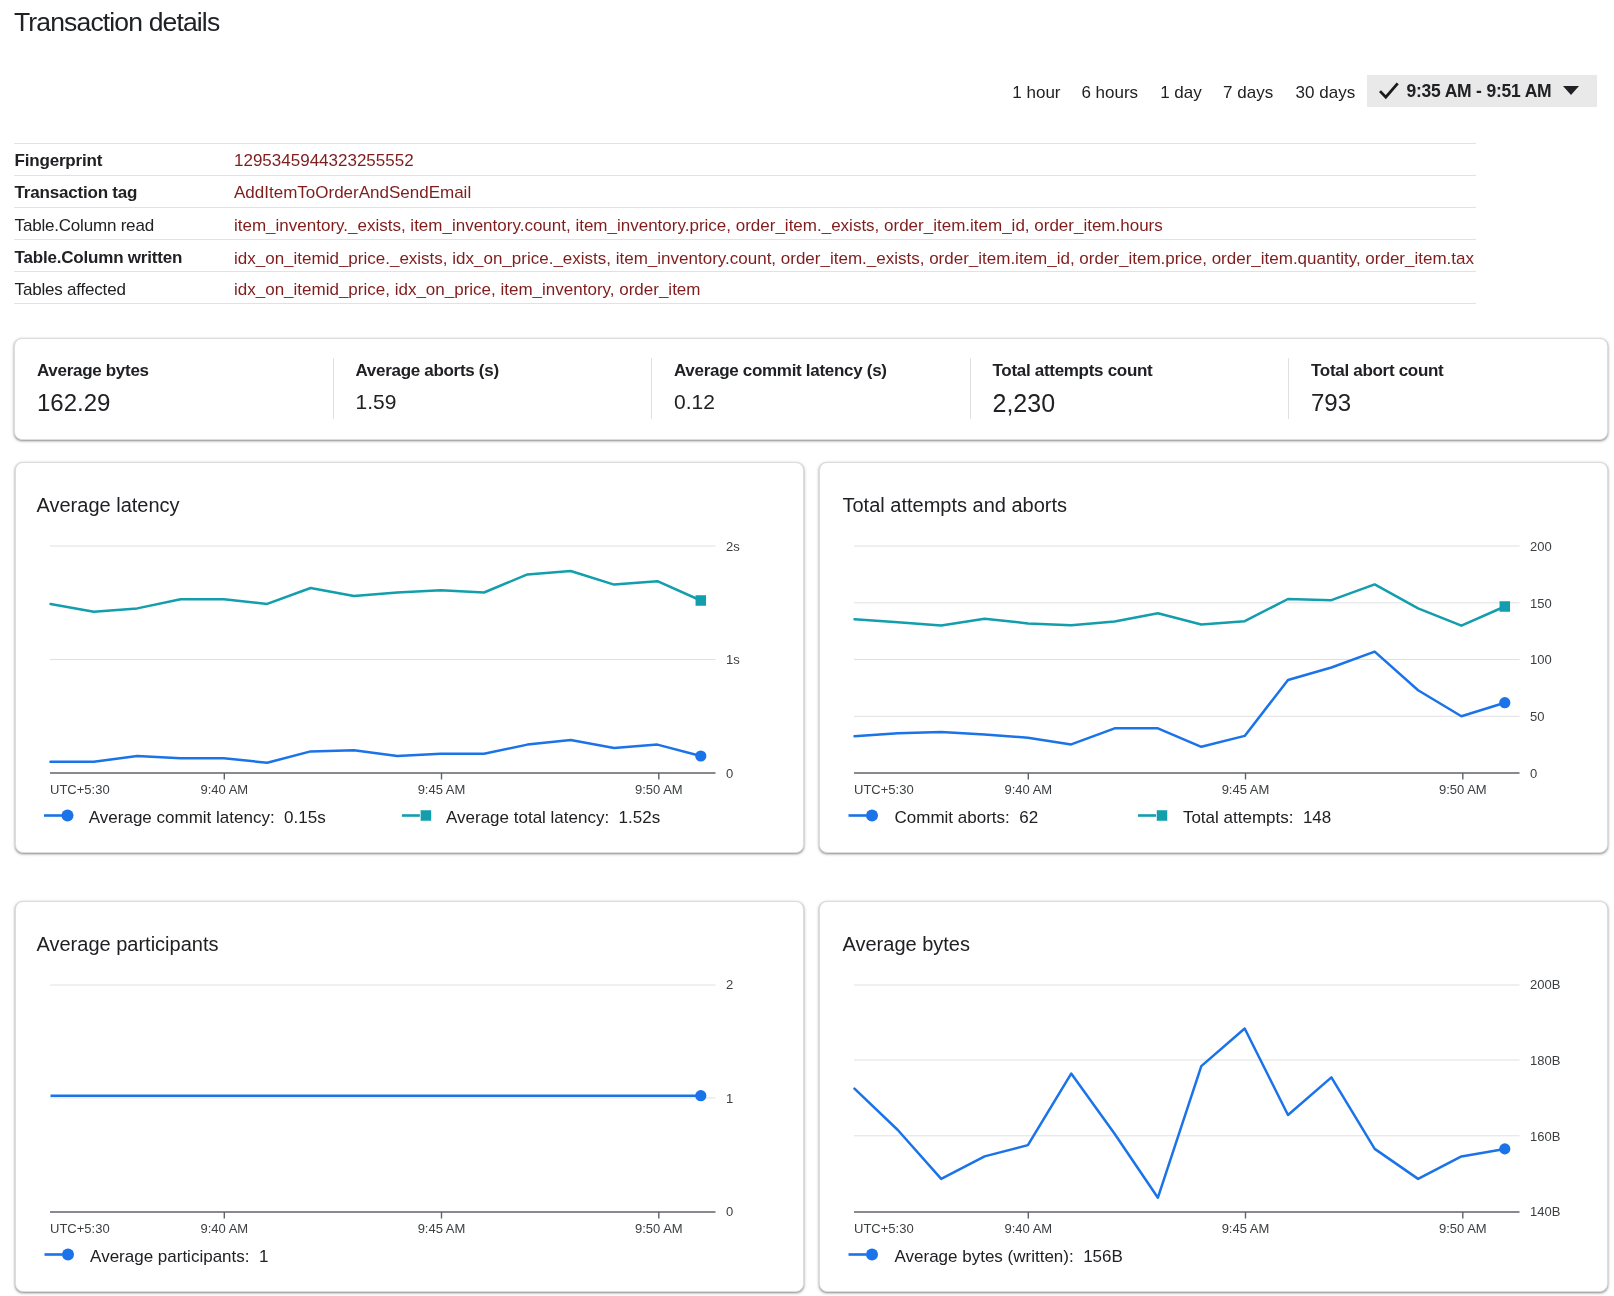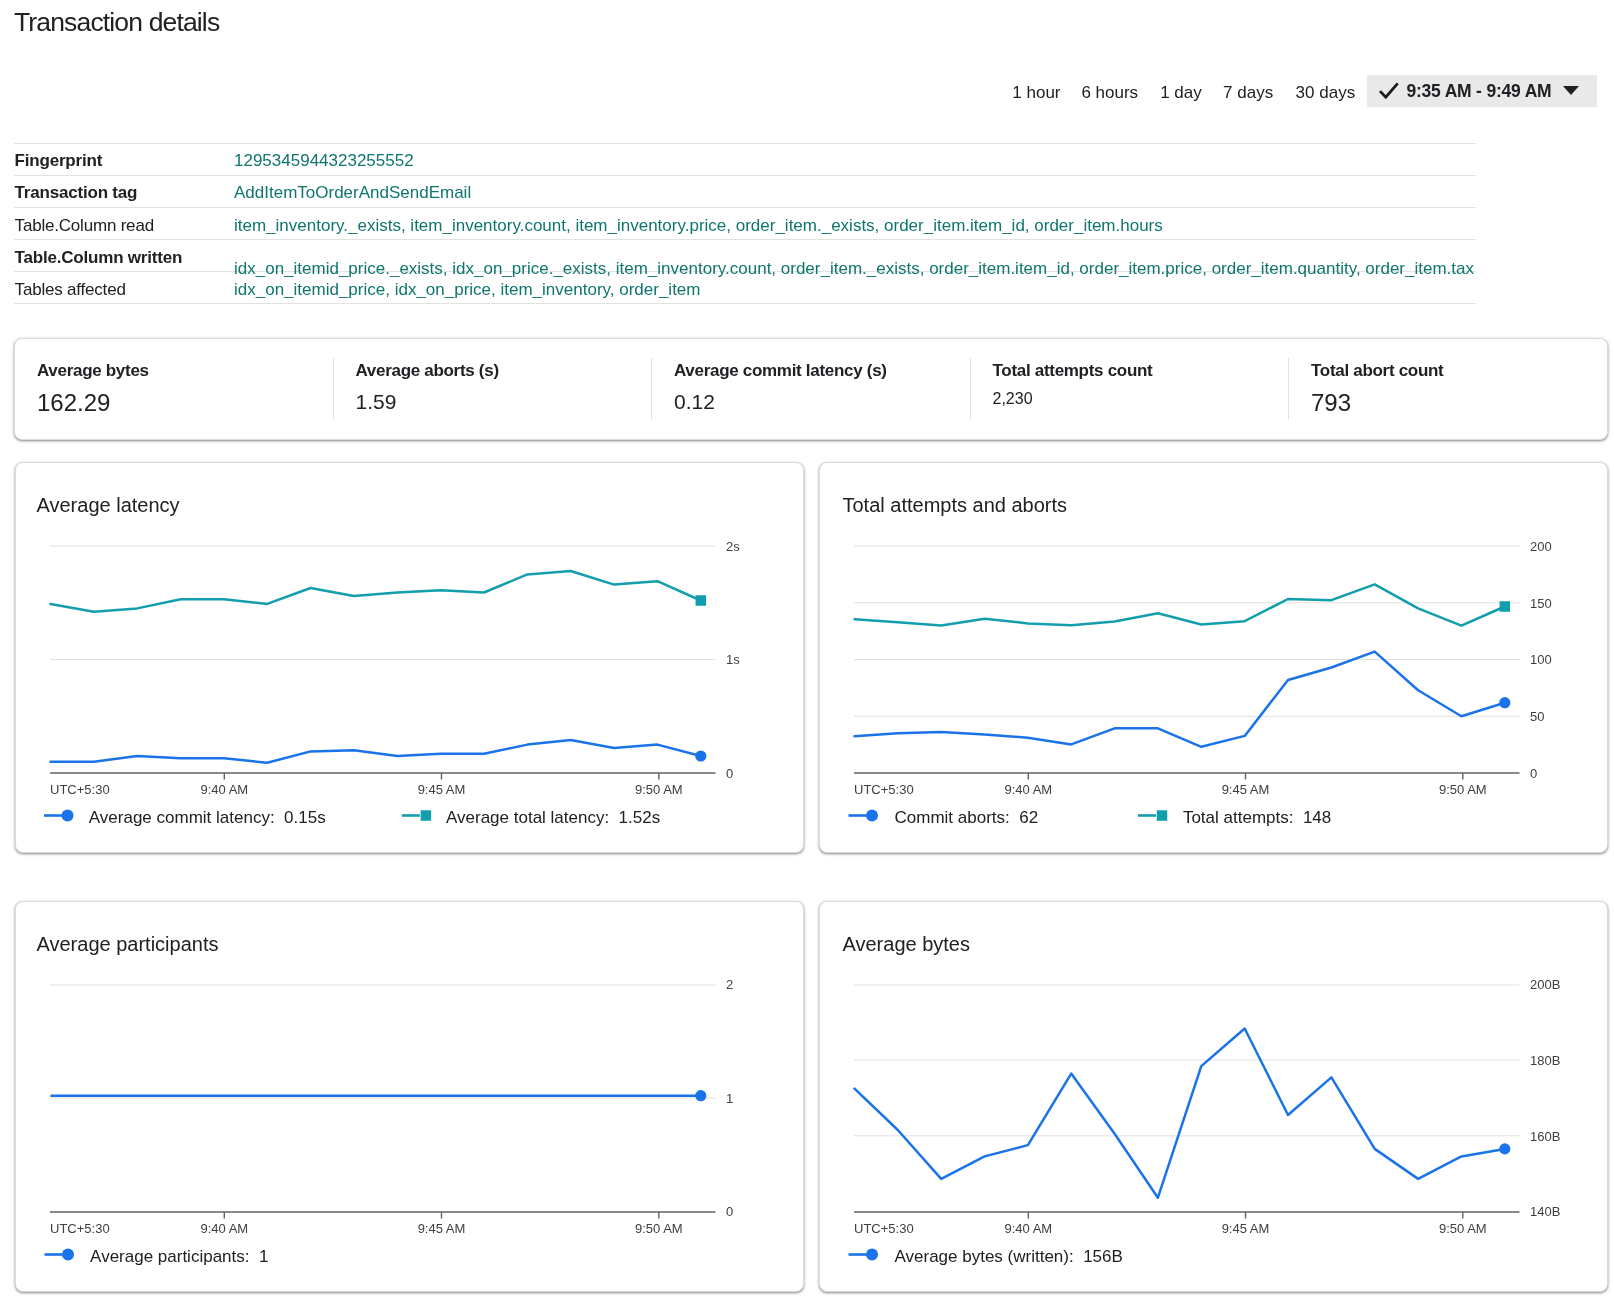--- a/index.html
+++ b/index.html
@@ -1,62 +1,62 @@
 <!DOCTYPE html>
 <html><head><meta charset="utf-8"><style>
 html,body{margin:0;padding:0;overflow:hidden}
 body{position:relative;width:1614px;height:1296px;background:#fff;
 font-family:"Liberation Sans",sans-serif;font-size:17px;color:#202124}
 .abs{position:absolute}
 .hair{height:1px;background:#e2e2e2}
-.val{color:#0f766e}
+.val{color:#7f1d1d}
 .rbtn{top:83.6px;font-weight:normal;line-height:1}
 .card{position:absolute;background:#fff;border:1px solid #dadce0;border-radius:8px;
 box-shadow:0 1px 2px 0 rgba(60,64,67,.48),0 1px 3px 1px rgba(60,64,67,.14)}
 svg text{font-family:"Liberation Sans",sans-serif}
 </style></head><body>
 <div class="abs" style="left:14px;top:8.8px;font-size:26.5px;line-height:1;letter-spacing:-0.85px">Transaction details</div>
 <div class="abs rbtn" style="left:1012.3px">1 hour</div>
 <div class="abs rbtn" style="left:1081.4px">6 hours</div>
 <div class="abs rbtn" style="left:1160.2px">1 day</div>
 <div class="abs rbtn" style="left:1223.1px">7 days</div>
 <div class="abs rbtn" style="left:1295.6px">30 days</div>
 <div class="abs" style="left:1367px;top:75px;width:230px;height:32px;background:#e9e9e9"></div>
 <svg class="abs" style="left:1379px;top:80px" width="21" height="20" viewBox="0 0 21 20">
     <path d="M1 11.1 L6.8 17.2 L18.7 3.3" fill="none" stroke="#1b1b1b" stroke-width="2.8"></path>
   </svg>
-<div class="abs" style="left:1406.4px;top:83.2px;font-size:17.5px;font-weight:bold;line-height:1;letter-spacing:-0.2px">9:35 AM - 9:49 AM</div>
+<div class="abs" style="left:1406.4px;top:83.2px;font-size:17.5px;font-weight:bold;line-height:1;letter-spacing:-0.2px">9:35 AM - 9:51 AM</div>
 <div class="abs" style="left:1563px;top:86px;width:0;height:0;border-left:8px solid transparent;border-right:8px solid transparent;border-top:9px solid #202124"></div>
 <div class="abs hair" style="left:14px;top:142.6px;width:1462px"></div>
 <div class="abs hair" style="left:14px;top:174.7px;width:1462px"></div>
 <div class="abs hair" style="left:14px;top:206.8px;width:1462px"></div>
 <div class="abs hair" style="left:14px;top:238.9px;width:1462px"></div>
 <div class="abs hair" style="left:14px;top:271.0px;width:1462px"></div>
 <div class="abs hair" style="left:14px;top:303.1px;width:1462px"></div>
 <div class="abs" style="left:14.6px;top:152.3px;font-weight:bold;line-height:1;letter-spacing:-0.2px">Fingerprint</div>
 <div class="abs val" style="left:234px;top:152.3px;width:1242px;line-height:1;white-space:nowrap;overflow:hidden">1295345944323255552</div>
 <div class="abs" style="left:14.6px;top:184.4px;font-weight:bold;line-height:1;letter-spacing:-0.2px">Transaction tag</div>
 <div class="abs val" style="left:234px;top:184.4px;width:1242px;line-height:1;white-space:nowrap;overflow:hidden">AddItemToOrderAndSendEmail</div>
 <div class="abs" style="left:14.6px;top:216.5px;font-weight:normal;line-height:1;letter-spacing:-0.2px">Table.Column read</div>
 <div class="abs val" style="left:234px;top:216.5px;width:1242px;line-height:1;white-space:nowrap;overflow:hidden">item_inventory._exists, item_inventory.count, item_inventory.price, order_item._exists, order_item.item_id, order_item.hours</div>
 <div class="abs" style="left:14.6px;top:248.6px;font-weight:bold;line-height:1;letter-spacing:-0.2px">Table.Column written</div>
-<div class="abs val" style="left:234px;top:260px;width:1242px;line-height:1;white-space:nowrap;overflow:hidden">idx_on_itemid_price._exists, idx_on_price._exists, item_inventory.count, order_item._exists, order_item.item_id, order_item.price, order_item.quantity, order_item.tax</div>
+<div class="abs val" style="left:234px;top:250px;width:1242px;line-height:1;white-space:nowrap;overflow:hidden">idx_on_itemid_price._exists, idx_on_price._exists, item_inventory.count, order_item._exists, order_item.item_id, order_item.price, order_item.quantity, order_item.tax</div>
 <div class="abs" style="left:14.6px;top:280.7px;font-weight:normal;line-height:1;letter-spacing:-0.2px">Tables affected</div>
 <div class="abs val" style="left:234px;top:280.7px;width:1242px;line-height:1;white-space:nowrap;overflow:hidden">idx_on_itemid_price, idx_on_price, item_inventory, order_item</div>
 <div class="card" style="left:14px;top:338px;width:1592px;height:100px"></div>
 <div class="abs" style="left:37.0px;top:362.3px;font-weight:bold;line-height:1;letter-spacing:-0.3px">Average bytes</div>
 <div class="abs" style="left:37.0px;top:391.2px;font-size:24px;line-height:1">162.29</div>
 <div class="abs" style="left:355.5px;top:362.3px;font-weight:bold;line-height:1;letter-spacing:-0.3px">Average aborts (s)</div>
 <div class="abs" style="left:355.5px;top:391.2px;font-size:21px;line-height:1">1.59</div>
 <div class="abs" style="left:332.5px;top:358px;width:1px;height:61px;background:#e0e0e0"></div>
 <div class="abs" style="left:674.0px;top:362.3px;font-weight:bold;line-height:1;letter-spacing:-0.3px">Average commit latency (s)</div>
 <div class="abs" style="left:674.0px;top:391.2px;font-size:21px;line-height:1">0.12</div>
 <div class="abs" style="left:651.0px;top:358px;width:1px;height:61px;background:#e0e0e0"></div>
 <div class="abs" style="left:992.5px;top:362.3px;font-weight:bold;line-height:1;letter-spacing:-0.3px">Total attempts count</div>
-<div class="abs" style="left:992.5px;top:391.2px;font-size:16px;line-height:1">2,230</div>
+<div class="abs" style="left:992.5px;top:391.2px;font-size:25px;line-height:1">2,230</div>
 <div class="abs" style="left:969.5px;top:358px;width:1px;height:61px;background:#e0e0e0"></div>
 <div class="abs" style="left:1311.0px;top:362.3px;font-weight:bold;line-height:1;letter-spacing:-0.3px">Total abort count</div>
 <div class="abs" style="left:1311.0px;top:391.2px;font-size:24px;line-height:1">793</div>
 <div class="abs" style="left:1288.0px;top:358px;width:1px;height:61px;background:#e0e0e0"></div>
 <div class="card" style="left:15px;top:462px;width:787px;height:389px"></div>
 <div class="card" style="left:819px;top:462px;width:787px;height:389px"></div>
 <div class="card" style="left:15px;top:901px;width:787px;height:389px"></div>
 <div class="card" style="left:819px;top:901px;width:787px;height:389px"></div>
 <svg class="abs" style="left:15px;top:462px" width="787" height="389" viewBox="0 0 787 389">
     <text x="21.5" y="50" font-size="20" fill="#202124">Average latency</text>

